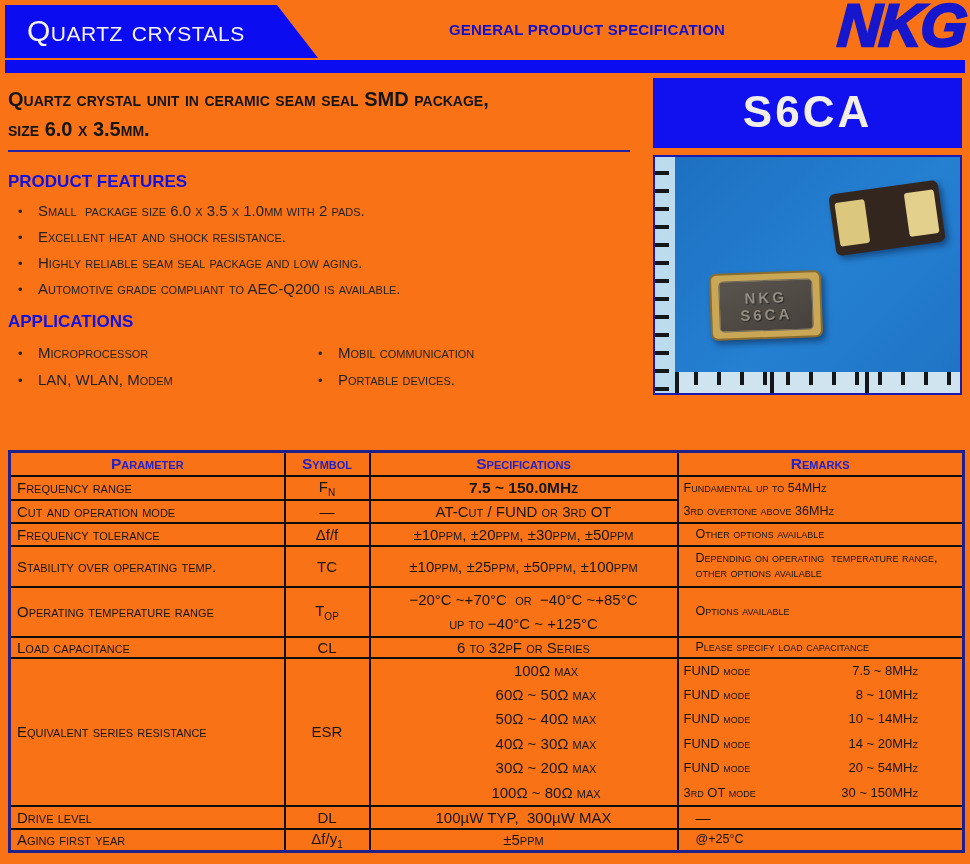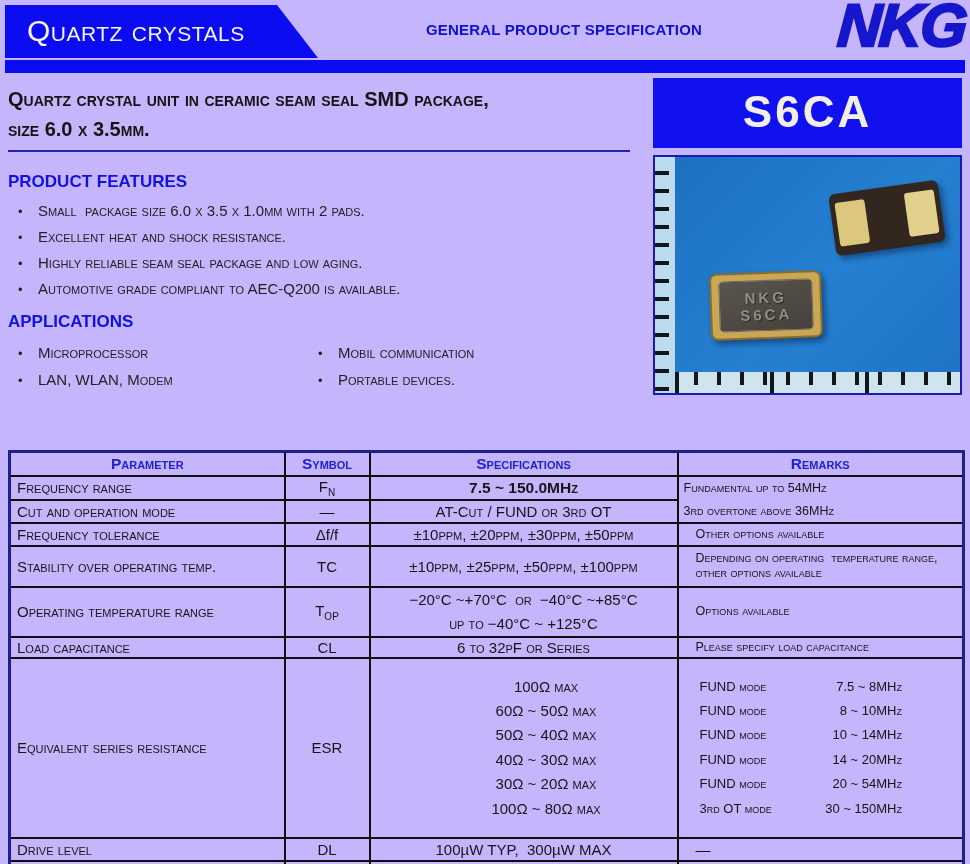--- a/index.html
+++ b/index.html
@@ -1,35 +1,35 @@
 <!DOCTYPE html>
 <html><head>
 <meta charset="utf-8">
 <style>
   * { margin:0; padding:0; box-sizing:border-box; }
   html,body { background:#ffffff; }
   .page {
-    position:relative; width:970px; height:864px; background:#c4b5fd;
+    position:relative; width:970px; height:864px; background:#f97316;
     font-family:"Liberation Sans", sans-serif; color:#1b1b1b; overflow:hidden;
   }
   .sc { font-variant:small-caps; }
   .keepws { white-space:pre-wrap; }
 
   
   .hdr-banner {
     position:absolute; left:5px; top:5px; width:318px; height:53px;
     background:#0c0cf0;
     clip-path:polygon(0 0, 272px 0, 313px 100%, 0 100%);
   }
   .hdr-banner-text {
     position:absolute; left:22px; top:0; line-height:51px;
     font-size:30px; color:#f4f4f4; letter-spacing:0.5px;
   }
   .hdr-center {
-    position:absolute; left:369px; top:21px; width:390px; text-align:center;
+    position:absolute; left:392px; top:21px; width:390px; text-align:center;
     font-size:15px; font-weight:bold; color:#1111cc; letter-spacing:0.2px;
   }
   .hdr-logo {
     position:absolute; right:5px; top:-6px; height:64px; line-height:64px;
     font-size:60px; font-weight:bold; font-style:italic; color:#1616cc;
     letter-spacing:-2px; transform:skewX(-4deg);
     -webkit-text-stroke:2.5px #1616cc;
   }
   .hdr-bar { position:absolute; left:5px; top:60px; width:960px; height:13px; background:#0c0cf0; }
 
@@ -112,21 +112,21 @@
   .spec   { font-size:15px; text-align:center; color:#161616;margin-top:13px; }
   .remark { font-size:12.5px; padding-left:17px; color:#161616; line-height:15px; }
   .boldspec { font-weight:bold; font-size:15.5px; }
   .r24 td { height:22px; } .r23 td { height:21px; } .r25 td { height:23px; }
   .r43 td { height:41px; } .r49 td { height:47px; } .resr td { height:146px; }
   .mergedremark { padding:0; }
   .mergedremark .rl { padding-left:5px; display:flex; align-items:center; }
   .rl1 { height:24px; } .rl2 { height:21px; }
   .spec .line { line-height:24px; }
   .esr-specs div { line-height:24.4px;padding-left:45px; }
-  .esr-remarks { padding:16px !important; }
+  .esr-remarks { padding:0 !important; }
   .esr-line { display:flex; line-height:24.4px; padding:0 44px 0 5px; font-size:13px; }
   .esr-line .mode { flex:0 0 auto; }
   .esr-line .range { margin-left:auto; }
   .dash { font-size:15px; }
 </style>
 </head>
 <body>
 
 <div class="page">
 

